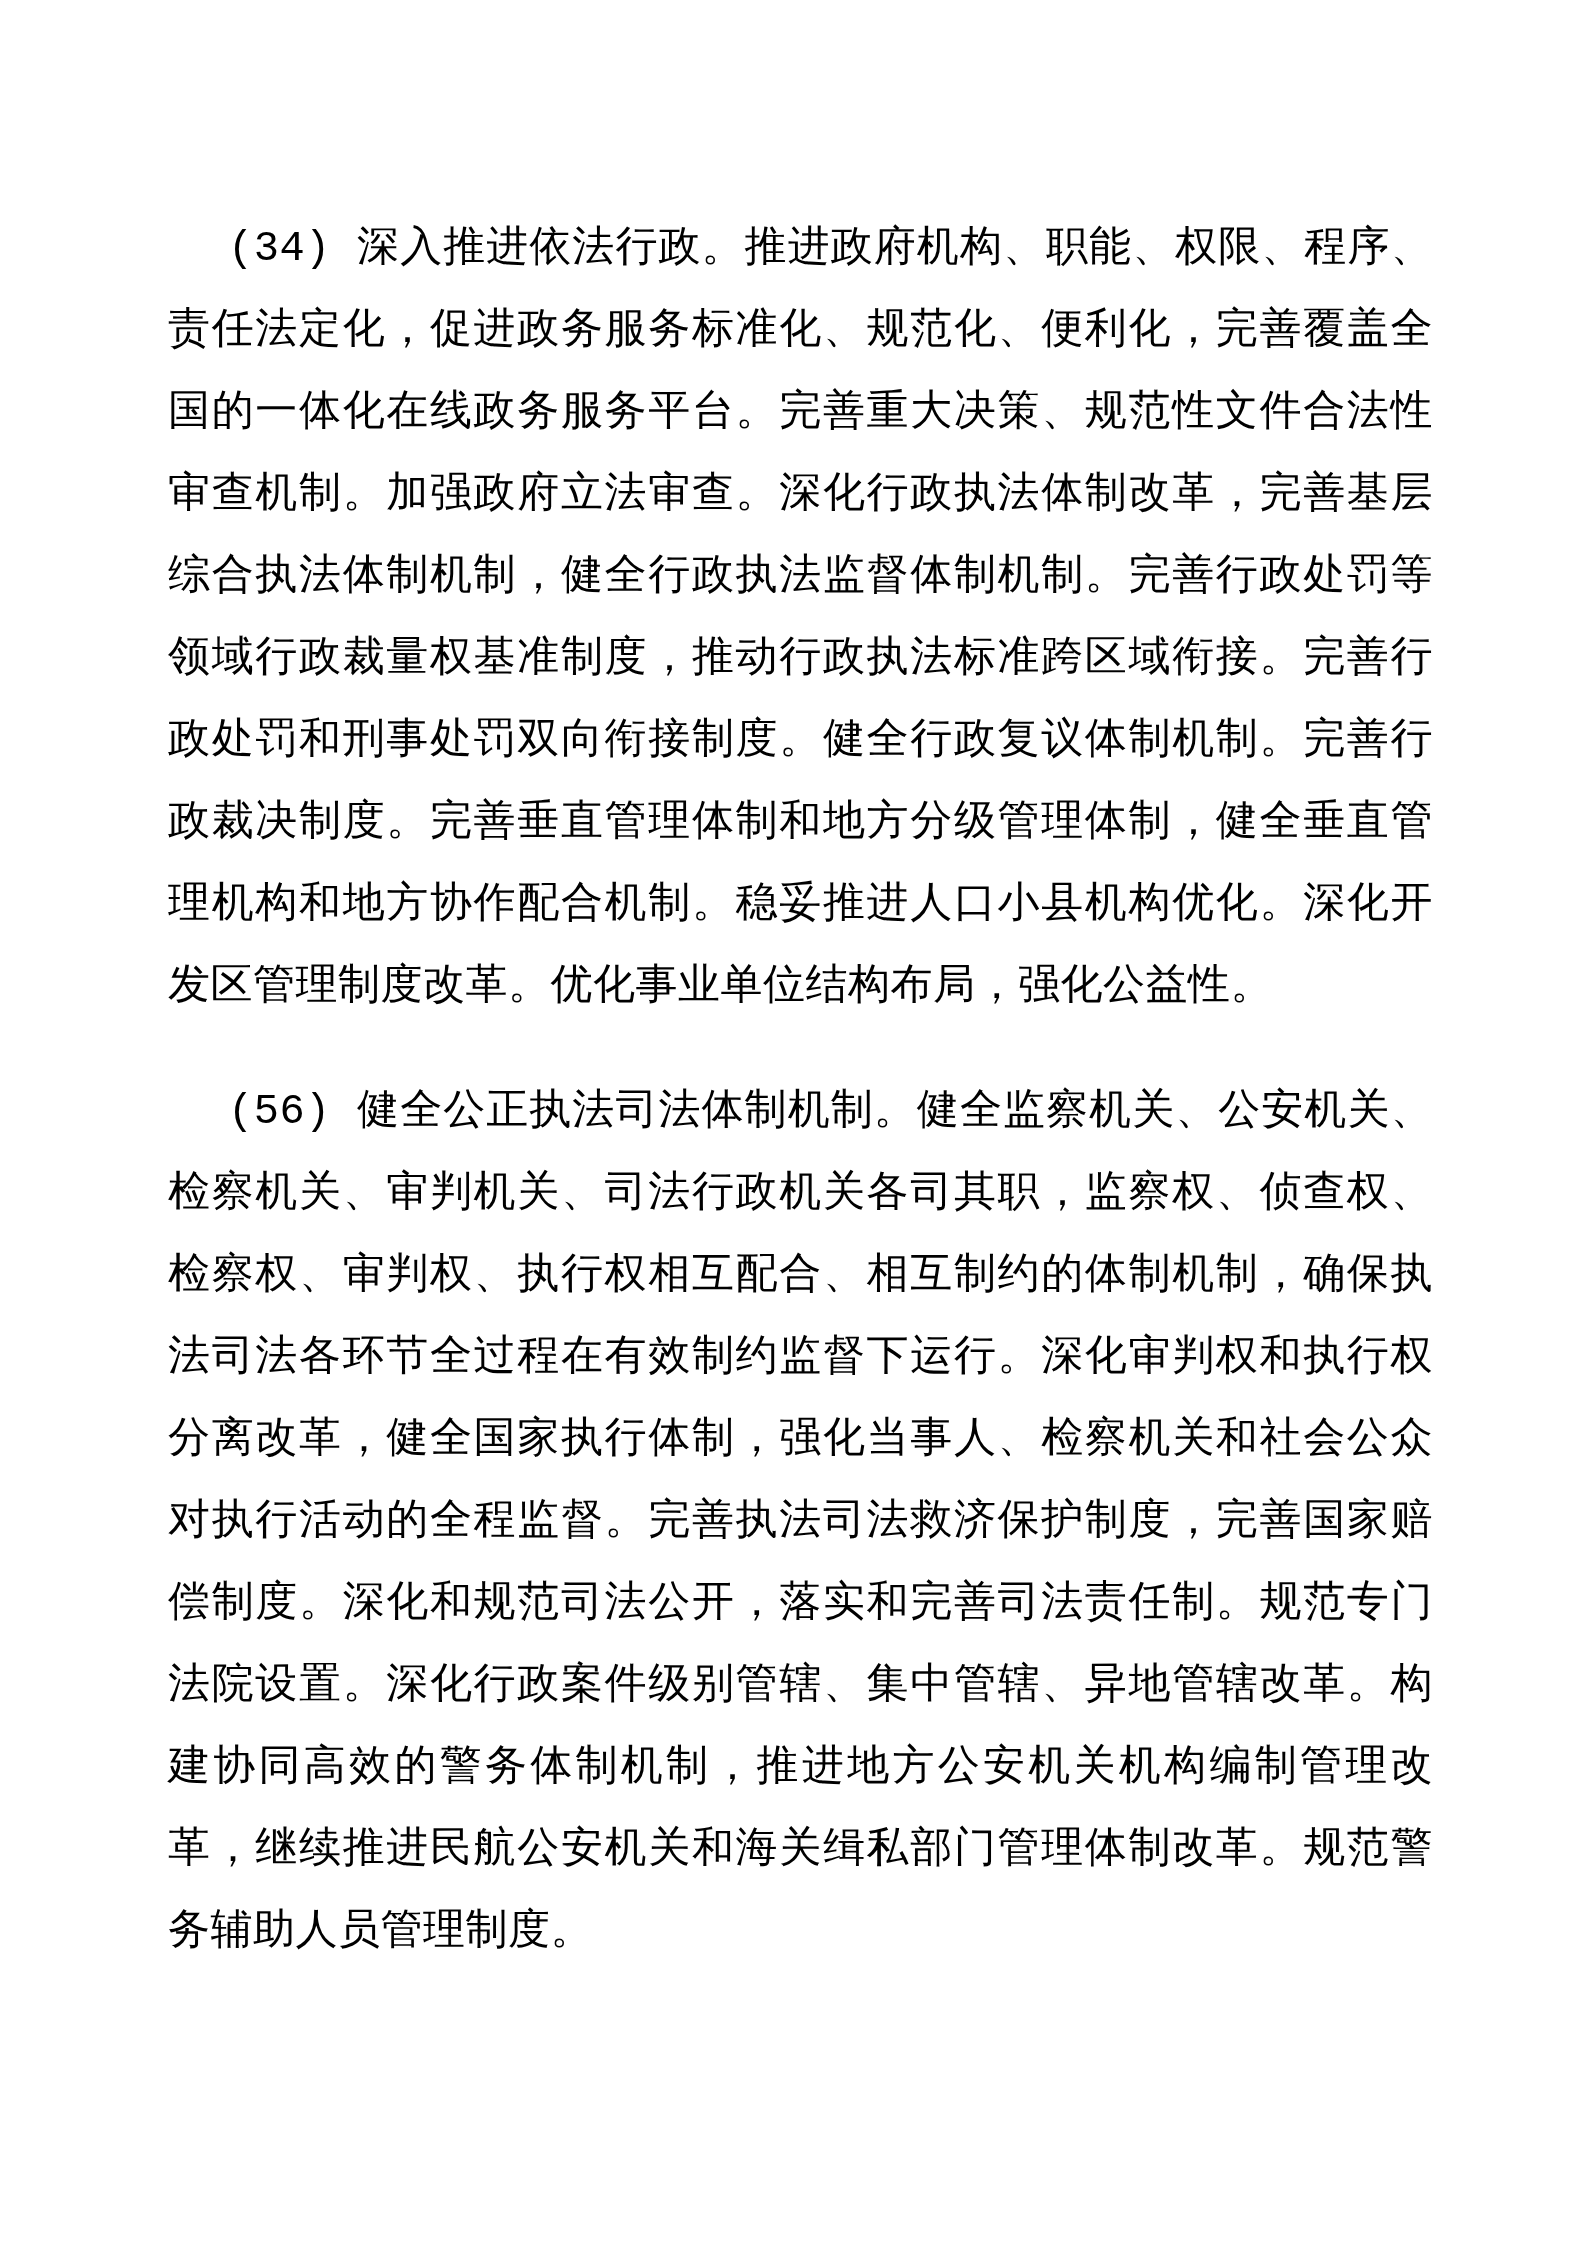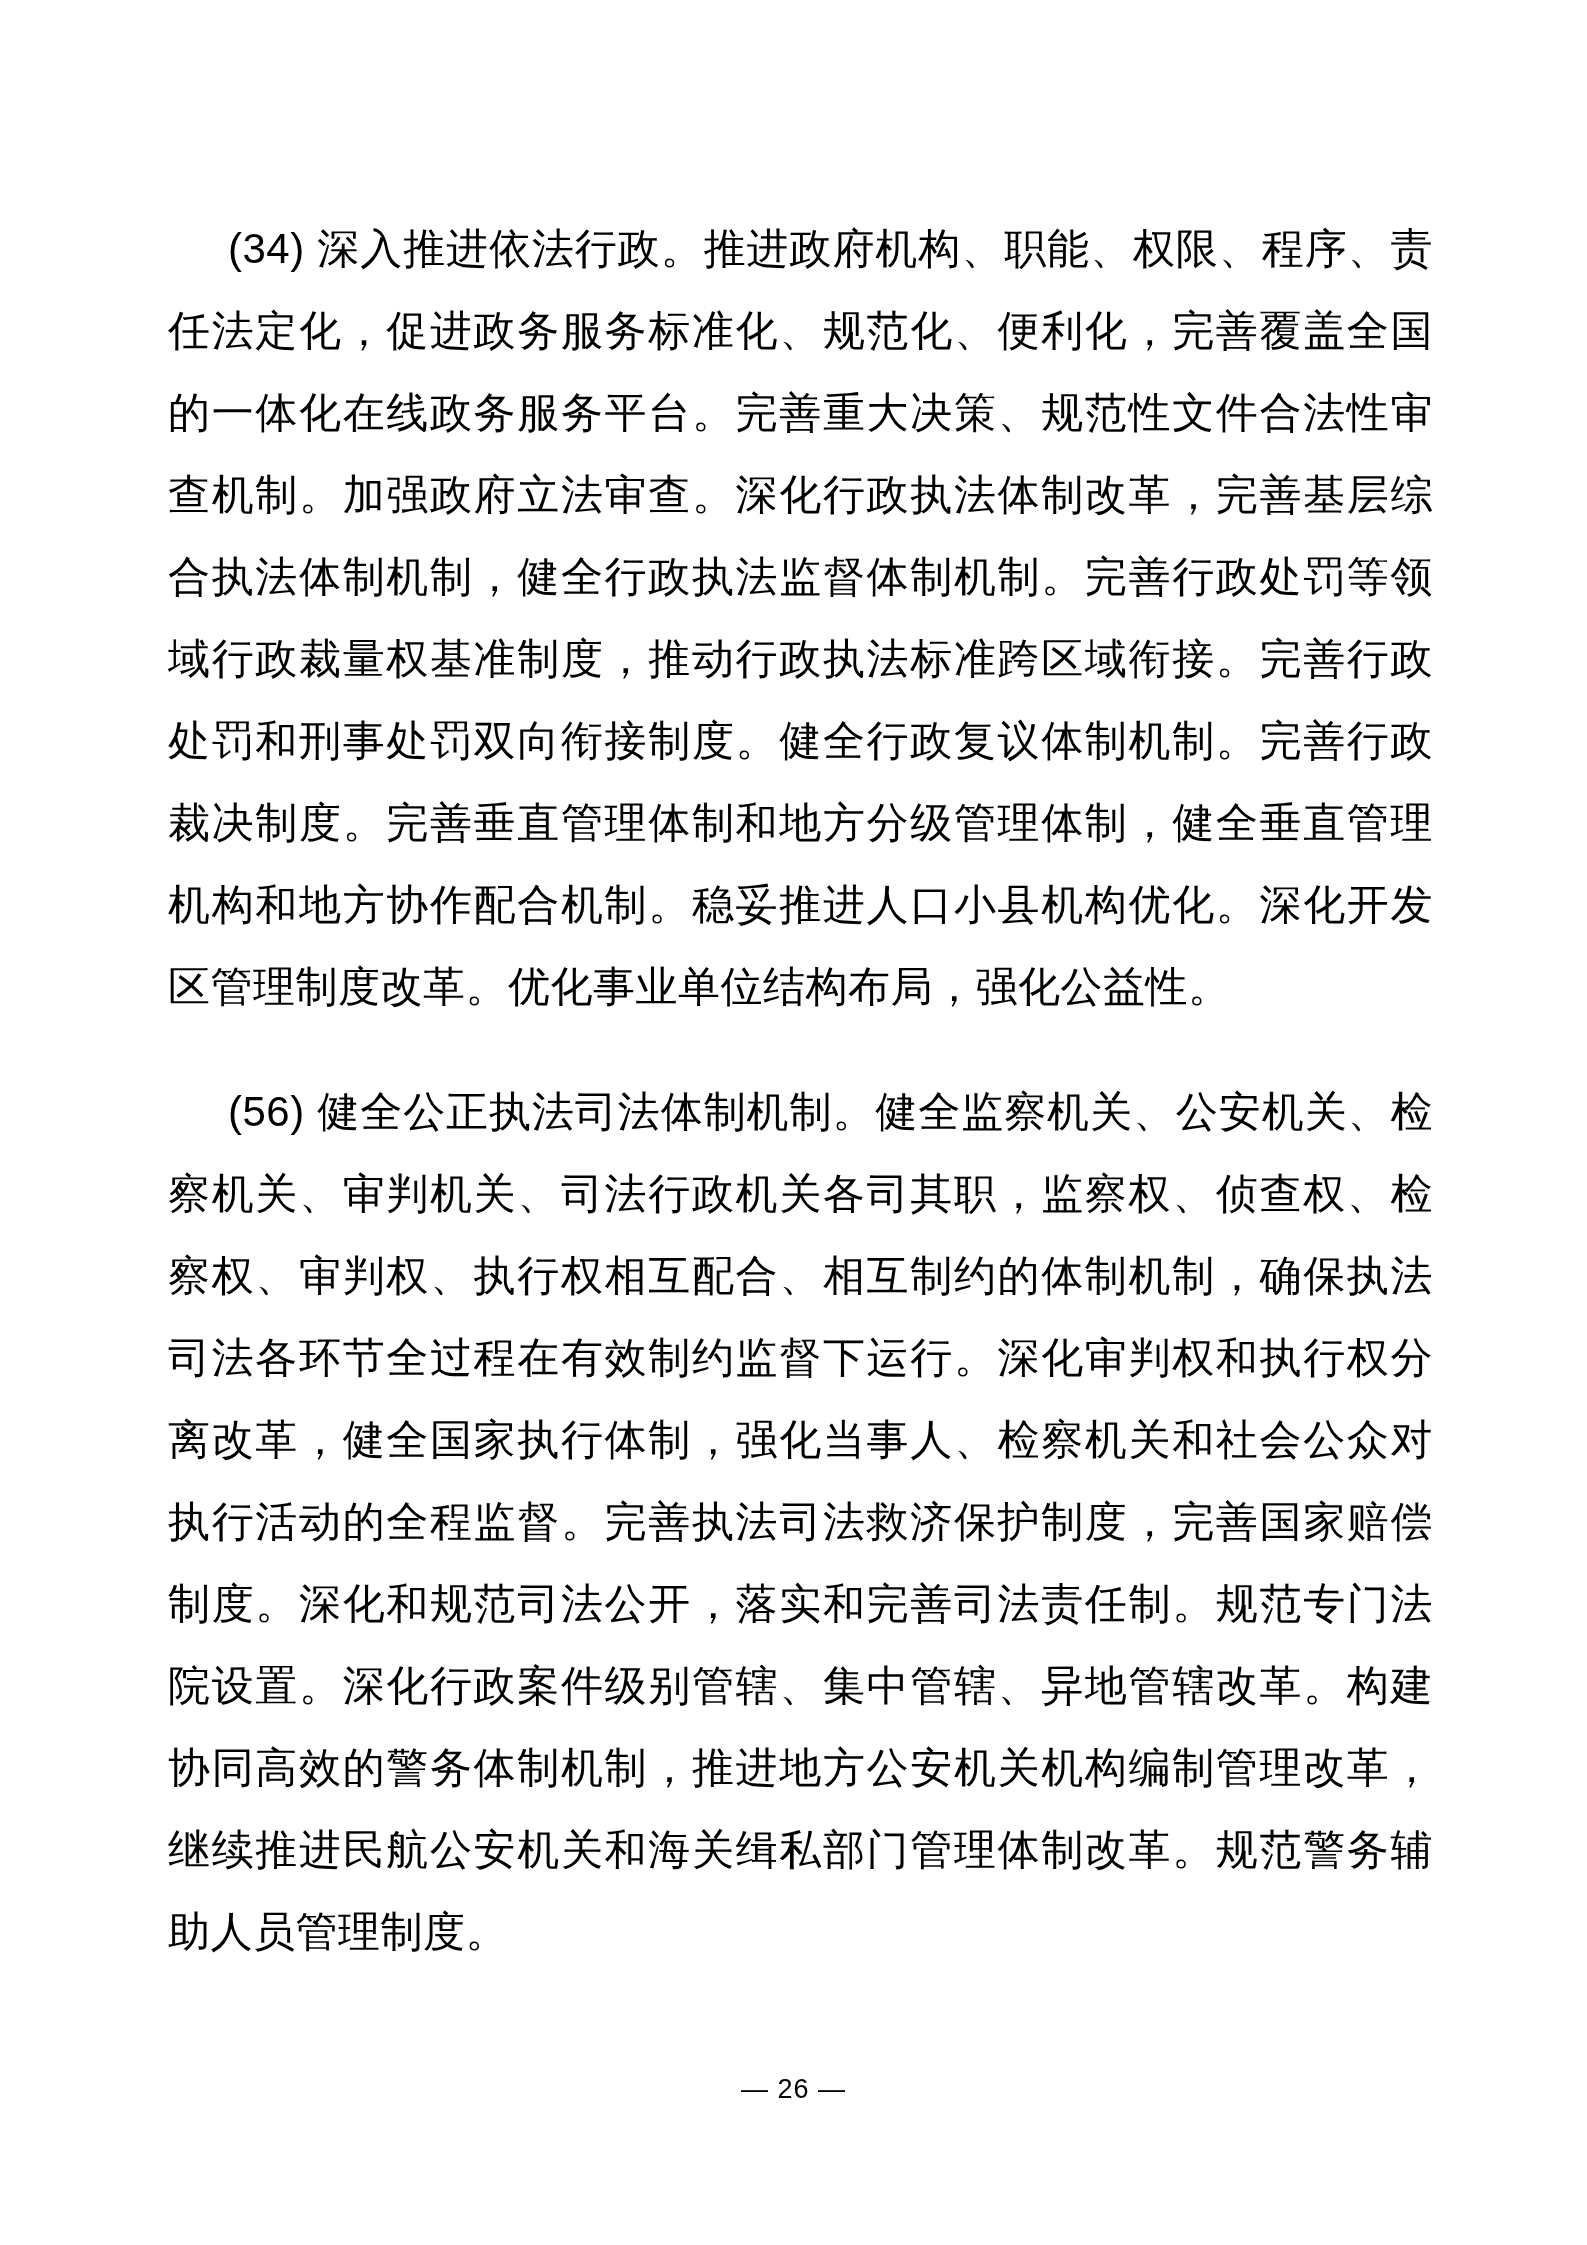--- a/index.html
+++ b/index.html
@@ -6,21 +6,21 @@
     margin: 0;
     padding: 0;
     background: #ffffff;
   }
   .page {
     position: relative;
     width: 1587px;
     height: 2245px;
     background: #ffffff;
     overflow: hidden;
-    font-family: Liberation Sans, sans-serif;
+    font-family: Liberation Mono, monospace;
     color: #000000;
   }
   .text-body {
     position: absolute;
     left: 168px;
     top: 208px;
     width: 1265px;
   }
   .para {
     margin: 0 0 43px 0;
@@ -45,14 +45,13 @@
   }
 </style>
 </head>
 <body>
 
 <div class="page">
   <div class="text-body">
     <p class="para">(34) 深入推进依法行政。推进政府机构、职能、权限、程序、责任法定化，促进政务服务标准化、规范化、便利化，完善覆盖全国的一体化在线政务服务平台。完善重大决策、规范性文件合法性审查机制。加强政府立法审查。深化行政执法体制改革，完善基层综合执法体制机制，健全行政执法监督体制机制。完善行政处罚等领域行政裁量权基准制度，推动行政执法标准跨区域衔接。完善行政处罚和刑事处罚双向衔接制度。健全行政复议体制机制。完善行政裁决制度。完善垂直管理体制和地方分级管理体制，健全垂直管理机构和地方协作配合机制。稳妥推进人口小县机构优化。深化开发区管理制度改革。优化事业单位结构布局，强化公益性。</p>
     <p class="para">(56) 健全公正执法司法体制机制。健全监察机关、公安机关、检察机关、审判机关、司法行政机关各司其职，监察权、侦查权、检察权、审判权、执行权相互配合、相互制约的体制机制，确保执法司法各环节全过程在有效制约监督下运行。深化审判权和执行权分离改革，健全国家执行体制，强化当事人、检察机关和社会公众对执行活动的全程监督。完善执法司法救济保护制度，完善国家赔偿制度。深化和规范司法公开，落实和完善司法责任制。规范专门法院设置。深化行政案件级别管辖、集中管辖、异地管辖改革。构建协同高效的警务体制机制，推进地方公安机关机构编制管理改革，继续推进民航公安机关和海关缉私部门管理体制改革。规范警务辅助人员管理制度。</p>
   </div>
-  <div class="page-number">— 26 —</div>
 </div>
 
 </body></html>

